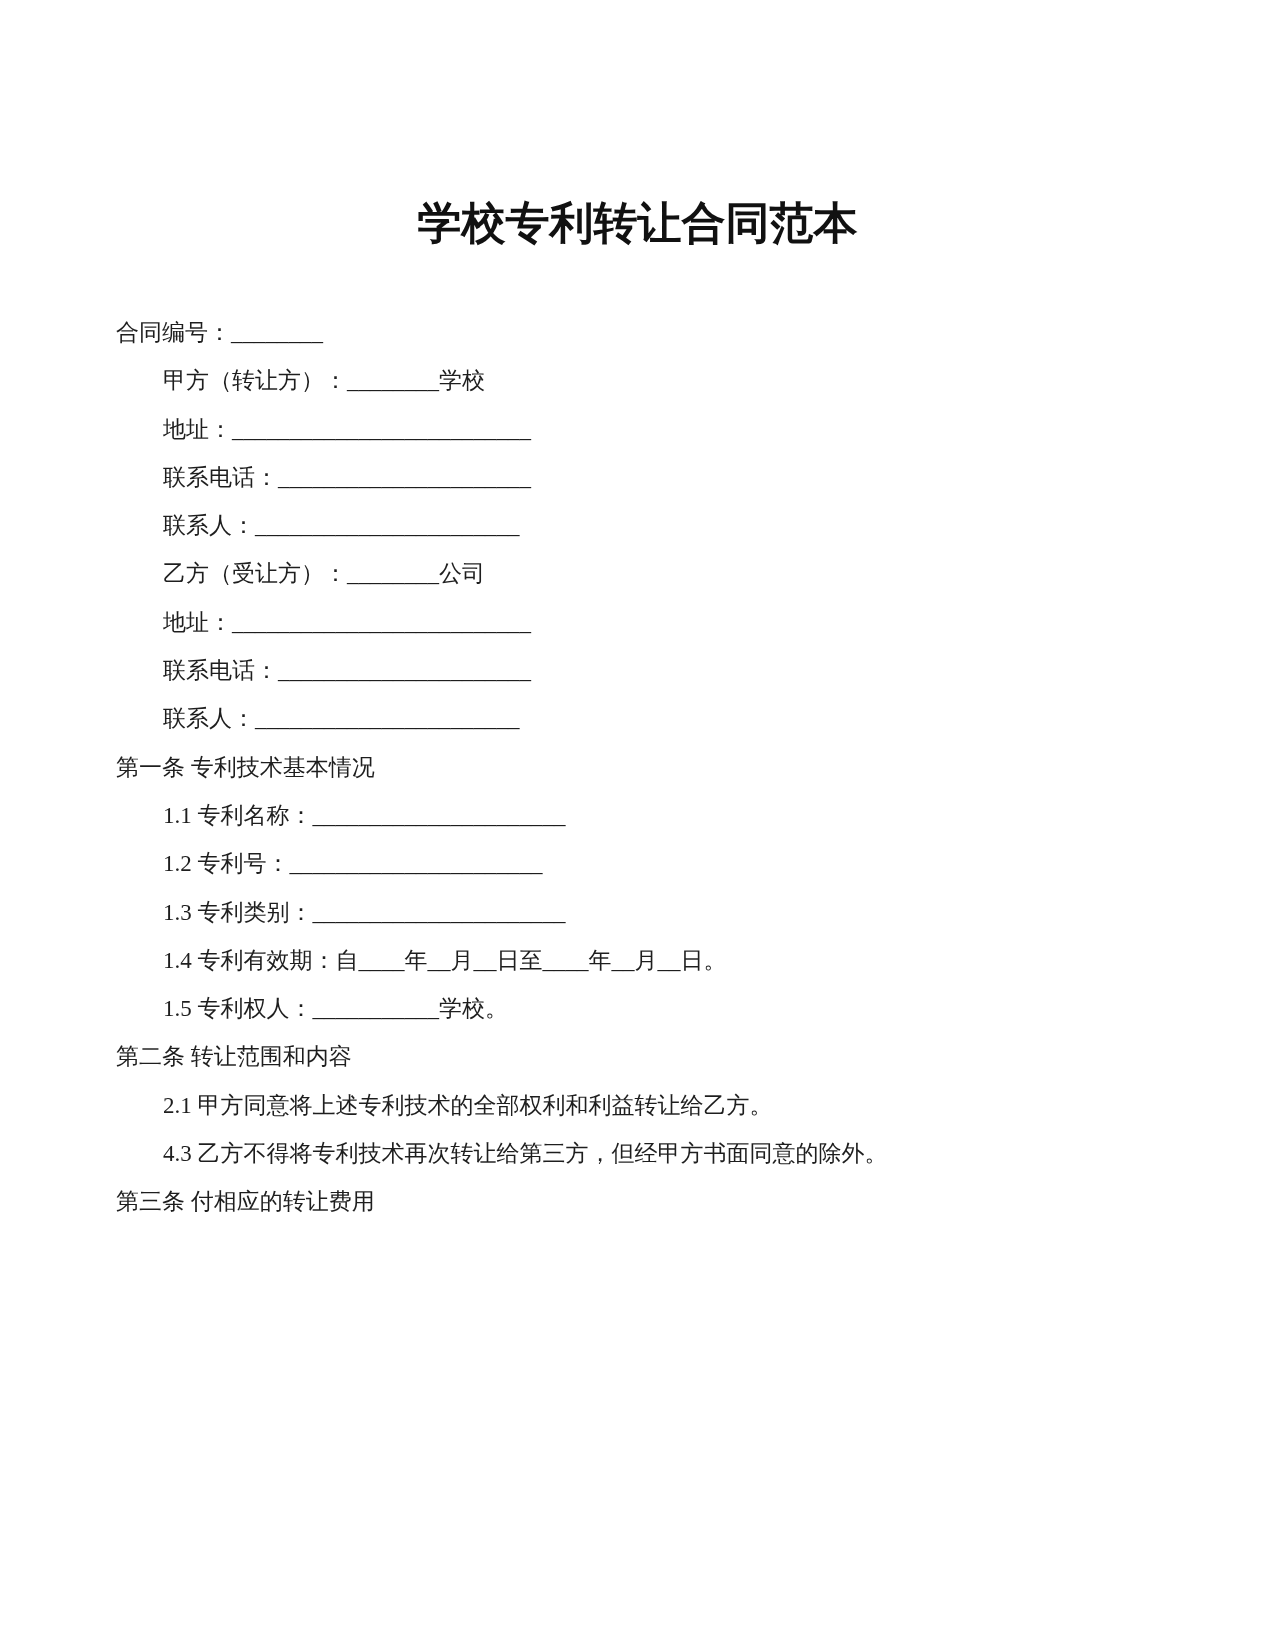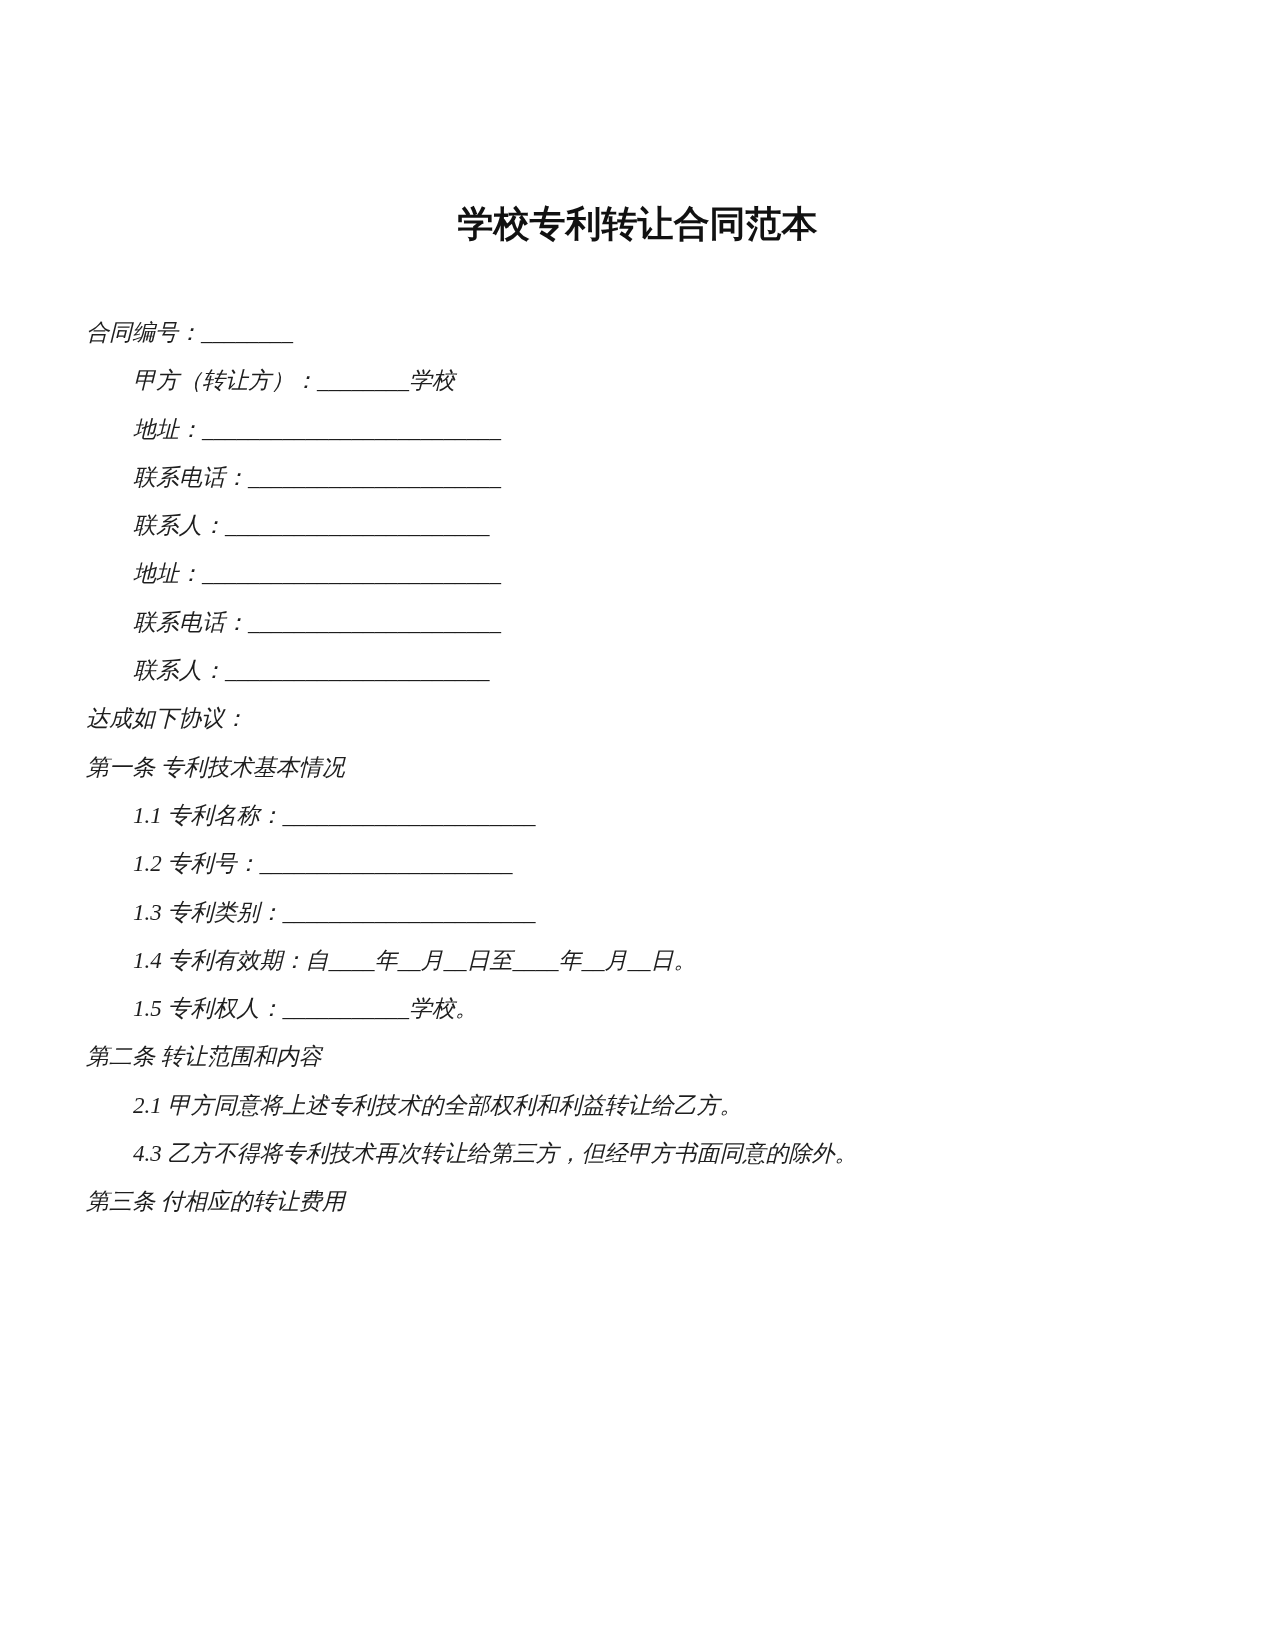--- a/index.html
+++ b/index.html
@@ -14,28 +14,27 @@
     background: #ffffff;
     color: #1e1e1e;
     font-family: "Liberation Serif", "DejaVu Serif", serif;
     overflow: hidden;
     box-sizing: border-box;
   }
   .doc-title {
     margin: 0;
     padding-top: 195px;
     text-align: center;
-    font-size: 36px;
+    font-size: 44px;
     font-weight: 700;
     line-height: 58px;
     color: #111111;
   }
   .doc-body {
-    padding: 56px 190px 0 86px;
-    font-style: italic;
+    padding: 56px 190px 0 116px;
   }
   .line {
     margin: 0;
     font-size: 23px;
     line-height: 48.3px;
     white-space: normal;
   }
   .indent {
     text-indent: 47px;
   }
@@ -48,24 +47,24 @@
 <body>
 
 <div class="page">
   <h1 class="doc-title">学校专利转让合同范本</h1>
   <div class="doc-body">
     <p class="line">合同编号：________</p>
     <p class="line indent">甲方（转让方）：________学校</p>
     <p class="line indent">地址：__________________________</p>
     <p class="line indent">联系电话：______________________</p>
     <p class="line indent">联系人：_______________________</p>
+    <p class="line indent">乙方（受让方）：________公司</p>
     <p class="line indent">地址：__________________________</p>
     <p class="line indent">联系电话：______________________</p>
     <p class="line indent">联系人：_______________________</p>
-    <p class="line">达成如下协议：</p>
     <p class="line">第一条 专利技术基本情况</p>
     <p class="line indent">1.1 专利名称：______________________</p>
     <p class="line indent">1.2 专利号：______________________</p>
     <p class="line indent">1.3 专利类别：______________________</p>
     <p class="line indent">1.4 专利有效期：自____年__月__日至____年__月__日。</p>
     <p class="line indent">1.5 专利权人：___________学校。</p>
     <p class="line">第二条 转让范围和内容</p>
     <p class="line indent">2.1 甲方同意将上述专利技术的全部权利和利益转让给乙方。</p>
     <p class="line indent">4.3 乙方不得将专利技术再次转让给第三方，但经甲方书面同意的除外。</p>
     <p class="line">第三条 付相应的转让费用</p>

